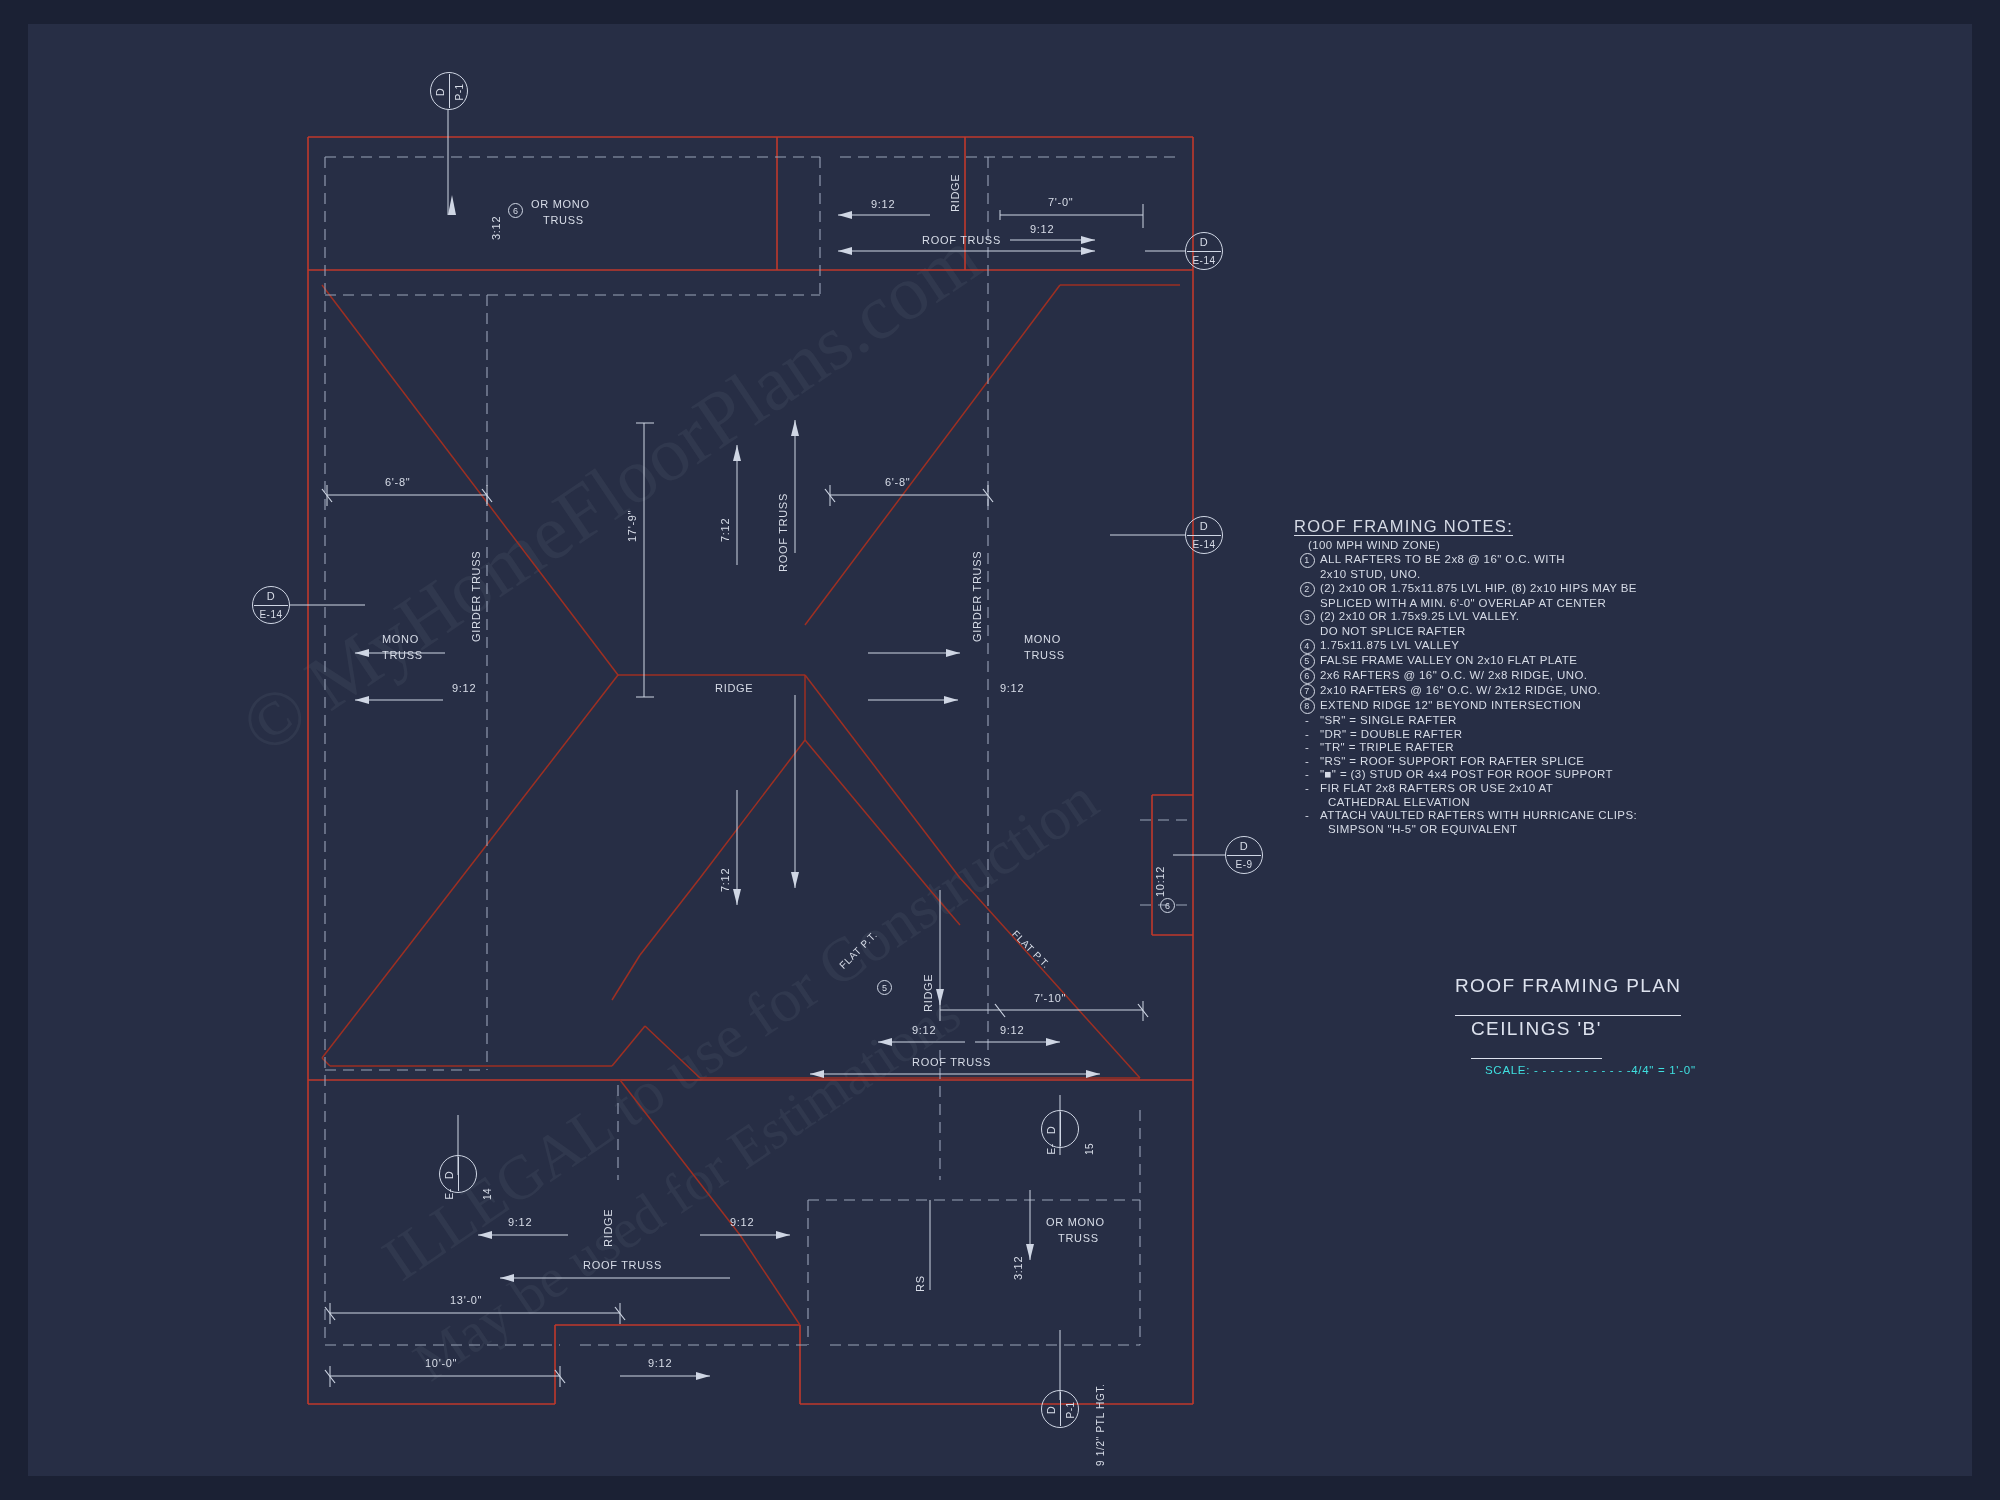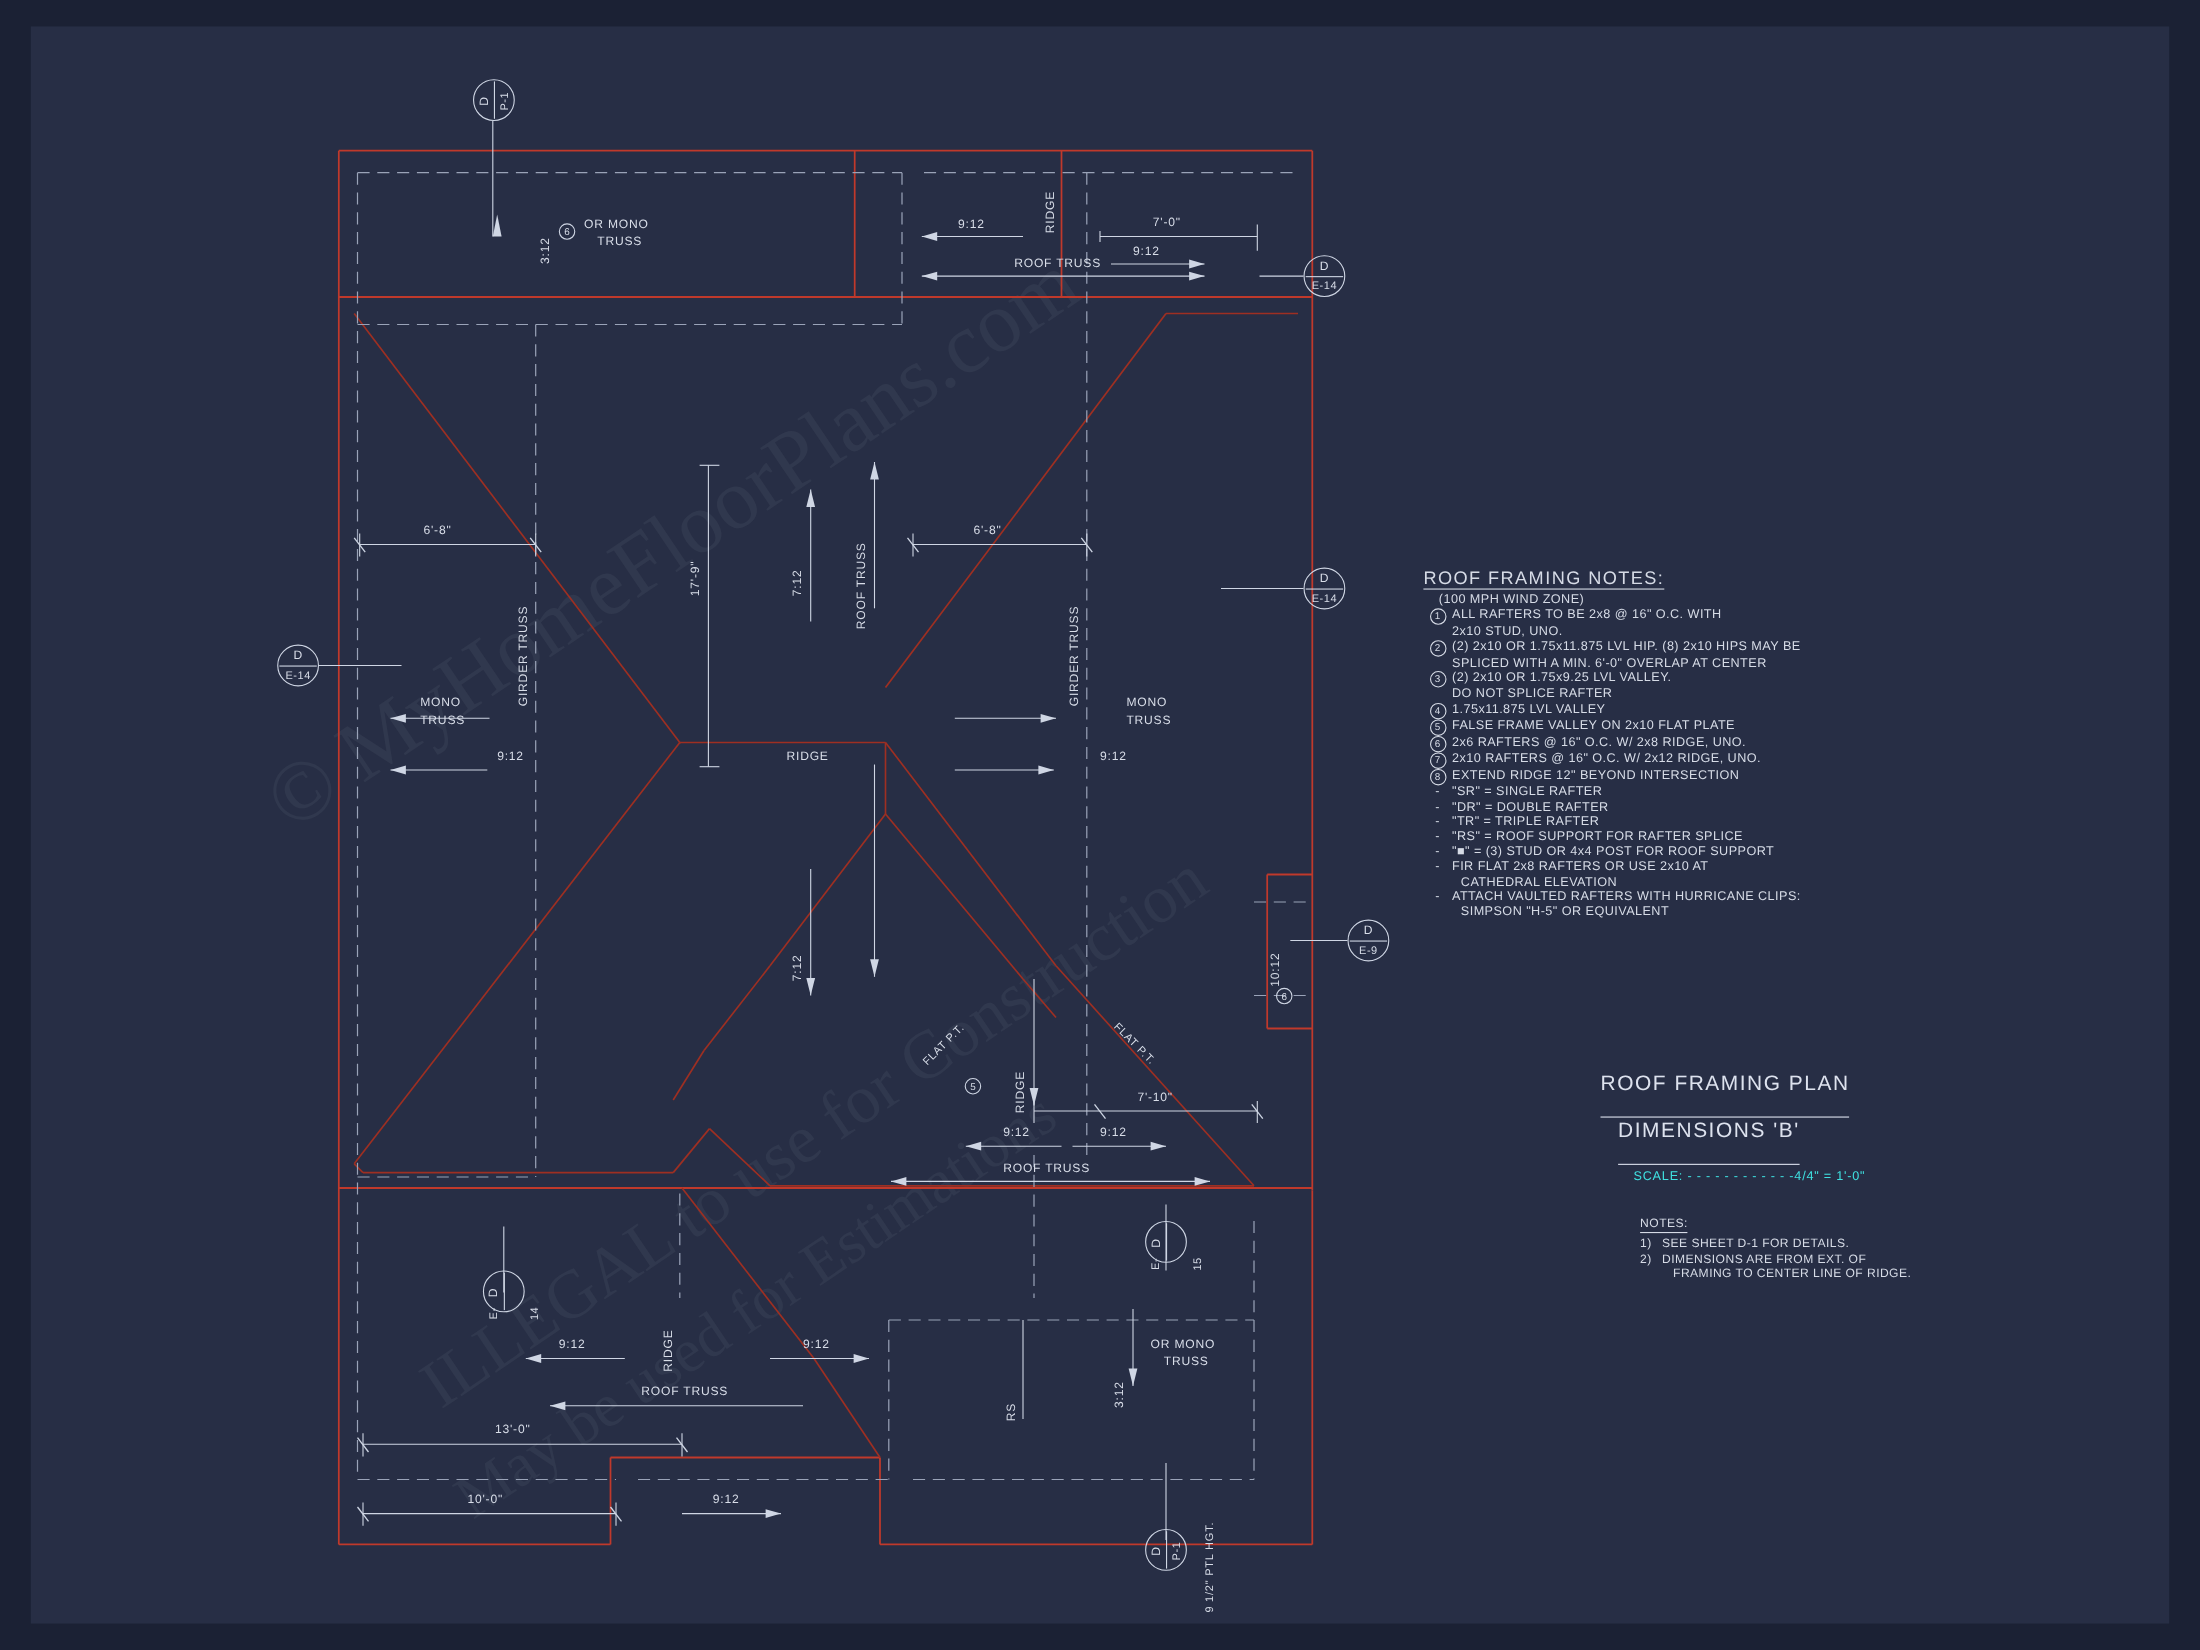--- a/index.html
+++ b/index.html
@@ -673,34 +673,17 @@
         </div>
         <div class="nrow">
           <div class="nmark"></div>
           <div class="ntext" style="padding-left: 8px;">SIMPSON "H-5" OR EQUIVALENT</div>
         </div>
       </div>
   </div>
 
   <div id="title-block">
     <div id="tb-line1">ROOF FRAMING PLAN</div><br>
-    <div id="tb-line2">DIMENSIONS 'B'</div>
+    <div id="tb-line2">CEILINGS 'B'</div>
     <div id="tb-scale">SCALE: - - - - - - - - - - - -4/4" = 1'-0"</div>
-    <div id="tb-notes">
-      <div id="tb-notes-title">NOTES:</div>
-      <div id="tb-notes-list">
-          <div class="tbrow">
-            <div class="tbmark">1)</div>
-            <div>SEE SHEET D-1 FOR DETAILS.</div>
-          </div>
-          <div class="tbrow">
-            <div class="tbmark">2)</div>
-            <div>DIMENSIONS ARE FROM EXT. OF</div>
-          </div>
-          <div class="tbrow">
-            <div class="tbmark"></div>
-            <div style="padding-left: 10px;">FRAMING TO CENTER LINE OF RIDGE.</div>
-          </div>
-        </div>
-    </div>
   </div>
 
 </div>
 
 </body></html>

